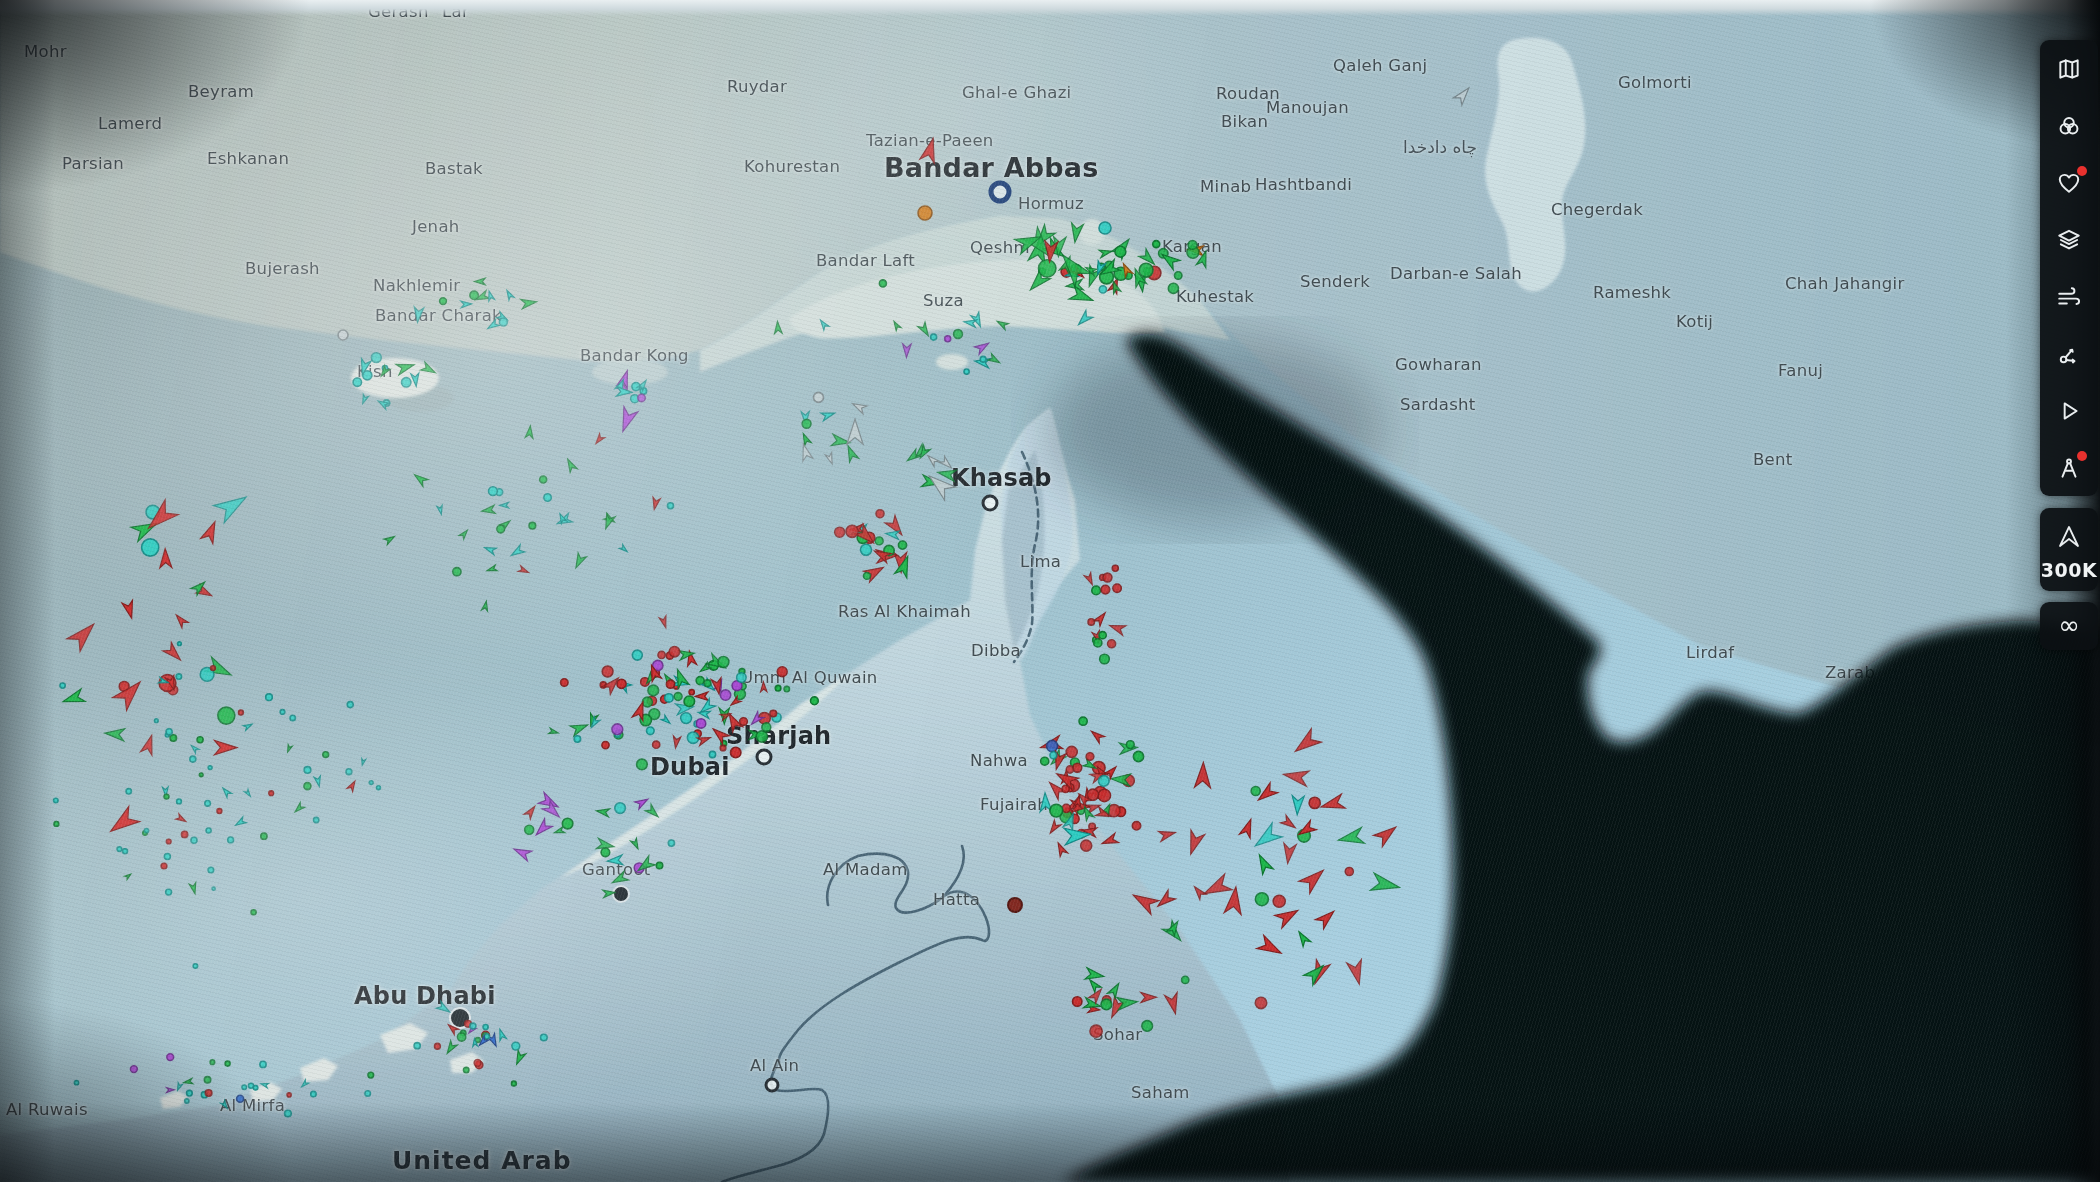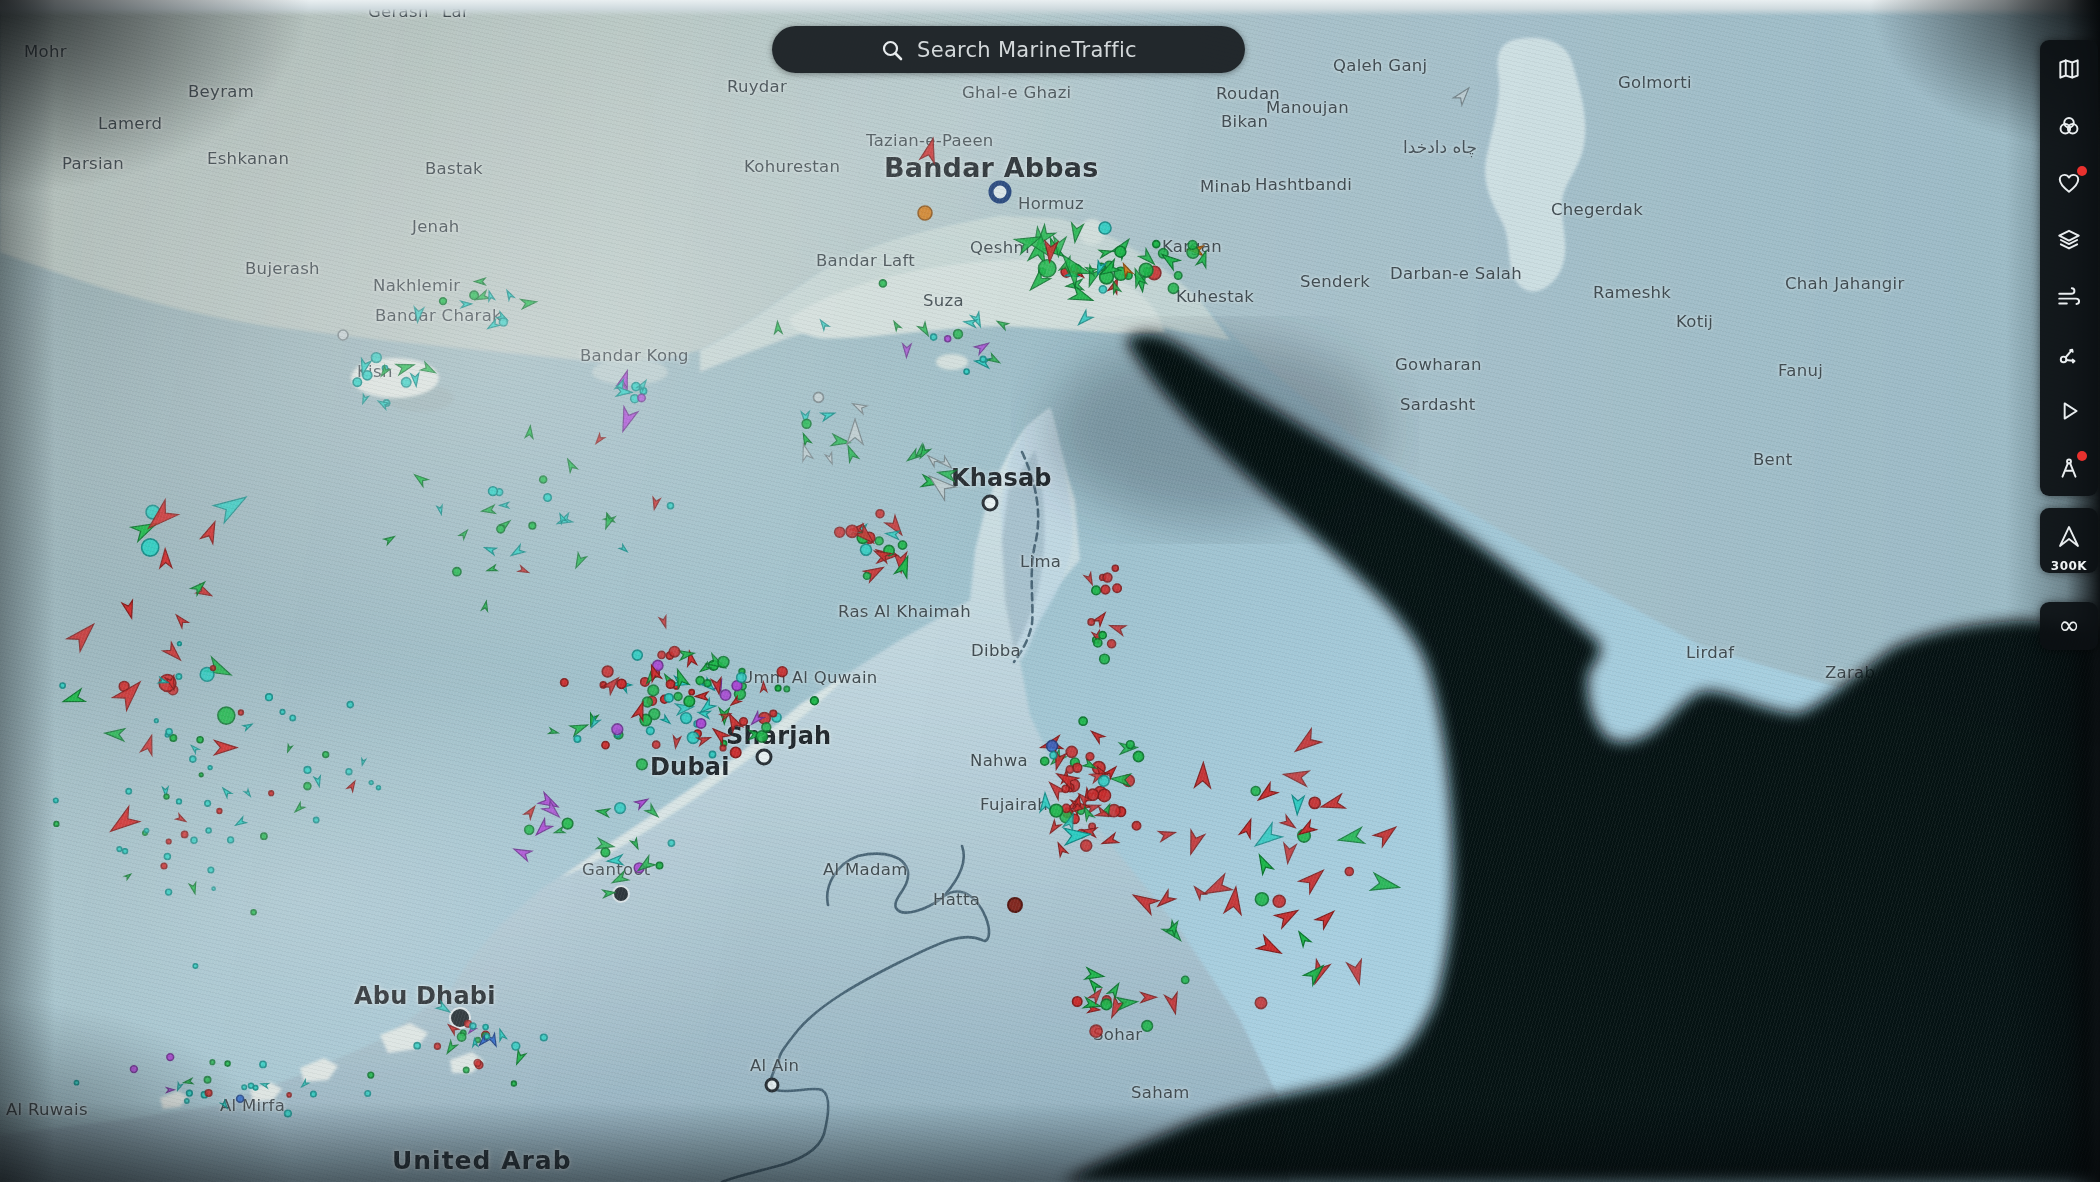--- a/index.html
+++ b/index.html
@@ -36,21 +36,21 @@
   .search-pill{position:absolute;left:772px;top:26px;width:473px;height:47px;border-radius:24px;
     background:rgba(28,33,37,.96);display:flex;align-items:center;justify-content:center;gap:13px;
     box-shadow:0 1px 6px rgba(0,0,0,.4);cursor:pointer;}
   .search-pill .s-txt{color:#d3d8da;font-size:21px;letter-spacing:.3px;}
   
   .tb-group{position:absolute;left:2040px;width:58px;background:rgba(12,16,19,.94);
     border-radius:9px;display:flex;flex-direction:column;align-items:center;box-shadow:0 0 8px rgba(0,0,0,.5);}
   .tb-btn{position:relative;width:58px;height:57px;display:flex;align-items:center;justify-content:center;cursor:pointer;}
   .tb-btn svg{stroke:#e9edef;fill:none;stroke-width:1.8;stroke-linecap:round;stroke-linejoin:round;}
   .tb-badge{position:absolute;right:11px;top:12px;width:10px;height:10px;border-radius:50%;}
-  .tb-count{color:#f0f3f4;font-size:12px;font-weight:bold;letter-spacing:.5px;margin-top:-6px;}
+  .tb-count{color:#f0f3f4;font-size:19px;font-weight:bold;letter-spacing:.5px;margin-top:-6px;padding-bottom:10px;}
   .tb-inf{color:#eef1f2;font-size:26px;line-height:1;padding:10px 0 12px;}
 </style>
 </head>
 <body>
 
 <div class="screen">
 
   <svg class="abs" viewBox="0 0 2100 1182">
     <defs>
       <linearGradient id="seaGrad" x1="0" y1="0" x2="1" y2="1">
@@ -805,27 +805,20 @@
       C1450,780 1444,716 1426,662
       C1408,620 1370,586 1292,516 C1214,448 1152,388 1126,340 Z"></path>
   </svg>
 
   <div class="abs glare"></div>
   <div class="abs tint"></div>
   <div class="abs moire"></div>
   <div class="top-edge"></div>
   <div class="abs vignette"></div>
 
-  <div class="search-pill">
-    <svg width="24" height="24" viewBox="0 0 24 24">
-      <circle cx="10.5" cy="10.5" r="6.5" fill="none" stroke="#e8ecee" stroke-width="2.2"></circle>
-      <line x1="15.5" y1="15.5" x2="21" y2="21" stroke="#e8ecee" stroke-width="2.6" stroke-linecap="round"></line>
-    </svg>
-    <span class="s-txt">Search MarineTraffic</span>
-  </div>
 
   <div class="tb-group" id="tb-main" style="top:40px;">
       <div class="tb-btn">
         <svg width="26" height="26" viewBox="0 0 24 24">
           <path d="M4,6 L9,4 L15,6 L20,4 L20,18 L15,20 L9,18 L4,20 Z M9,4 L9,18 M15,6 L15,20"></path>
         </svg>
       </div>
       <div class="tb-btn">
         <svg width="26" height="26" viewBox="0 0 24 24">
           <circle cx="12" cy="9" r="4.4"></circle>

